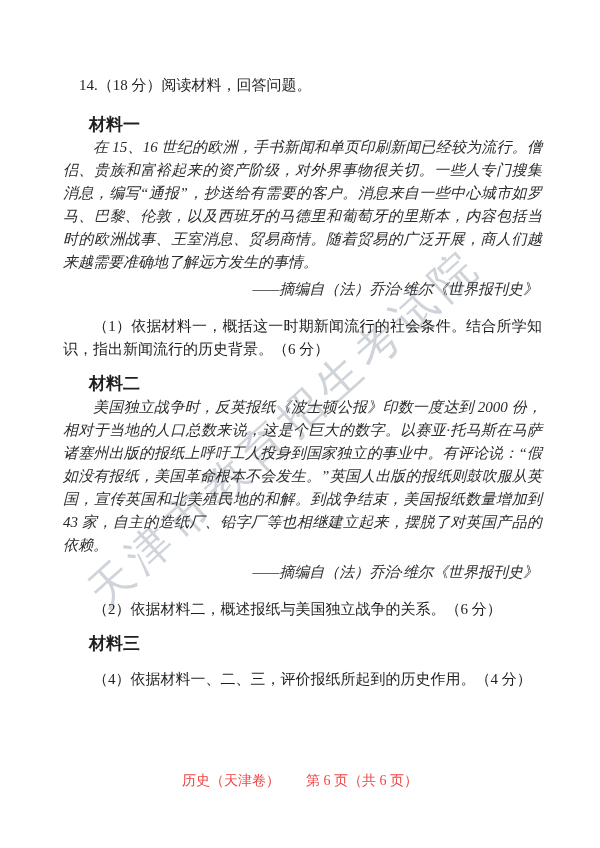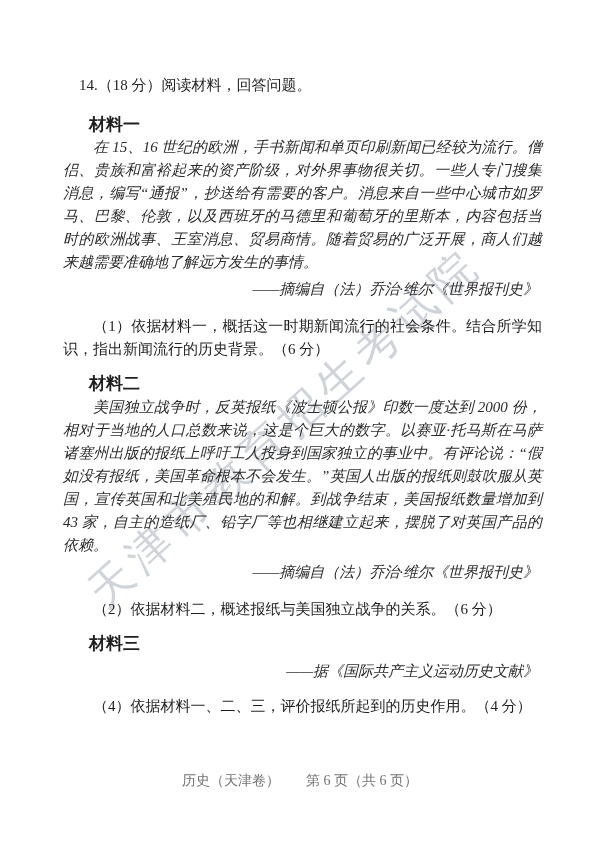--- a/index.html
+++ b/index.html
@@ -74,21 +74,21 @@
     margin-top: 12px;
   }
   .footer {
     position: absolute;
     z-index: 2;
     left: 0;
     right: 0;
     top: 772px;
     text-align: center;
     font-size: 14px;
-    color: #737373;
+    color: #ef4444;
   }
   .footer span {
     display: inline-block;
   }
   .footer .footer-page {
     margin-left: 26px;
   }
 </style>
 </head>
 <body>
@@ -105,21 +105,20 @@
     <p class="mat-para">在 15、16 世纪的欧洲，手书新闻和单页印刷新闻已经较为流行。僧侣、贵族和富裕起来的资产阶级，对外界事物很关切。一些人专门搜集消息，编写“通报”，抄送给有需要的客户。消息来自一些中心城市如罗马、巴黎、伦敦，以及西班牙的马德里和葡萄牙的里斯本，内容包括当时的欧洲战事、王室消息、贸易商情。随着贸易的广泛开展，商人们越来越需要准确地了解远方发生的事情。</p>
     <p class="attribution">——摘编自（法）乔治·维尔《世界报刊史》</p>
     <p class="question">（1）依据材料一，概括这一时期新闻流行的社会条件。结合所学知识，指出新闻流行的历史背景。（6 分）</p>
 
     <h3 class="mat-heading spaced">材料二</h3>
     <p class="mat-para">美国独立战争时，反英报纸《波士顿公报》印数一度达到 2000 份，相对于当地的人口总数来说，这是个巨大的数字。以赛亚·托马斯在马萨诸塞州出版的报纸上呼吁工人投身到国家独立的事业中。有评论说：“假如没有报纸，美国革命根本不会发生。”英国人出版的报纸则鼓吹服从英国，宣传英国和北美殖民地的和解。到战争结束，美国报纸数量增加到 43 家，自主的造纸厂、铅字厂等也相继建立起来，摆脱了对英国产品的依赖。</p>
     <p class="attribution">——摘编自（法）乔治·维尔《世界报刊史》</p>
     <p class="question">（2）依据材料二，概述报纸与美国独立战争的关系。（6 分）</p>
 
     <h3 class="mat-heading spaced">材料三</h3>
-    <p class="attribution">——据《国际共产主义运动历史文献》</p>
 
     <p class="question spaced">（4）依据材料一、二、三，评价报纸所起到的历史作用。（4 分）</p>
 
   </div>
 
   <div class="footer">
     <span class="footer-title">历史（天津卷）</span><span class="footer-page">第 6 页（共 6 页）</span>
   </div>
 
 </div>

